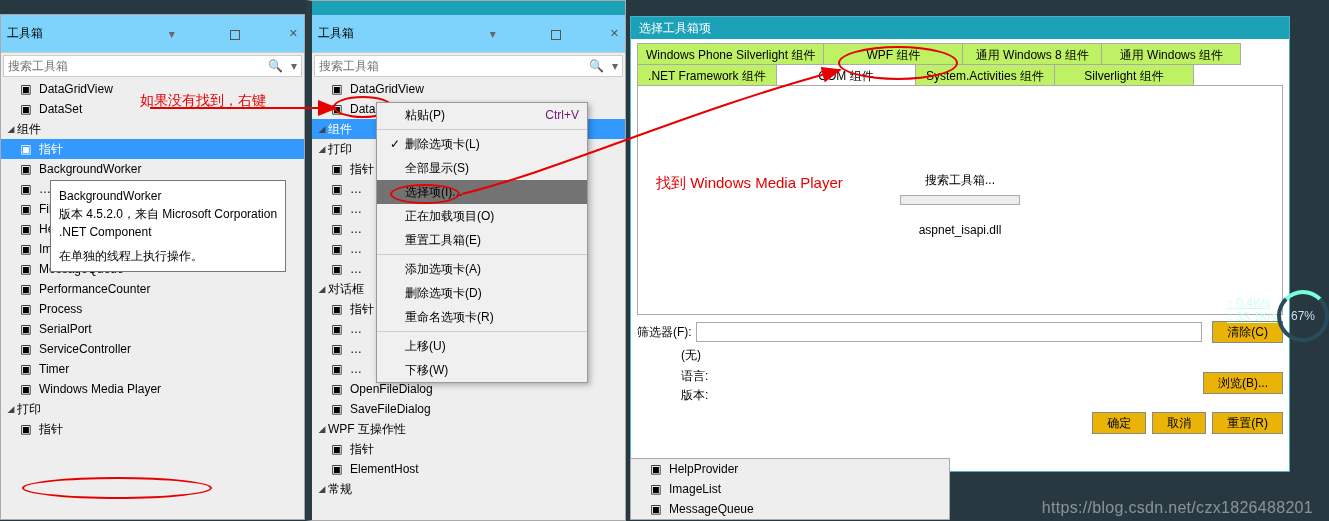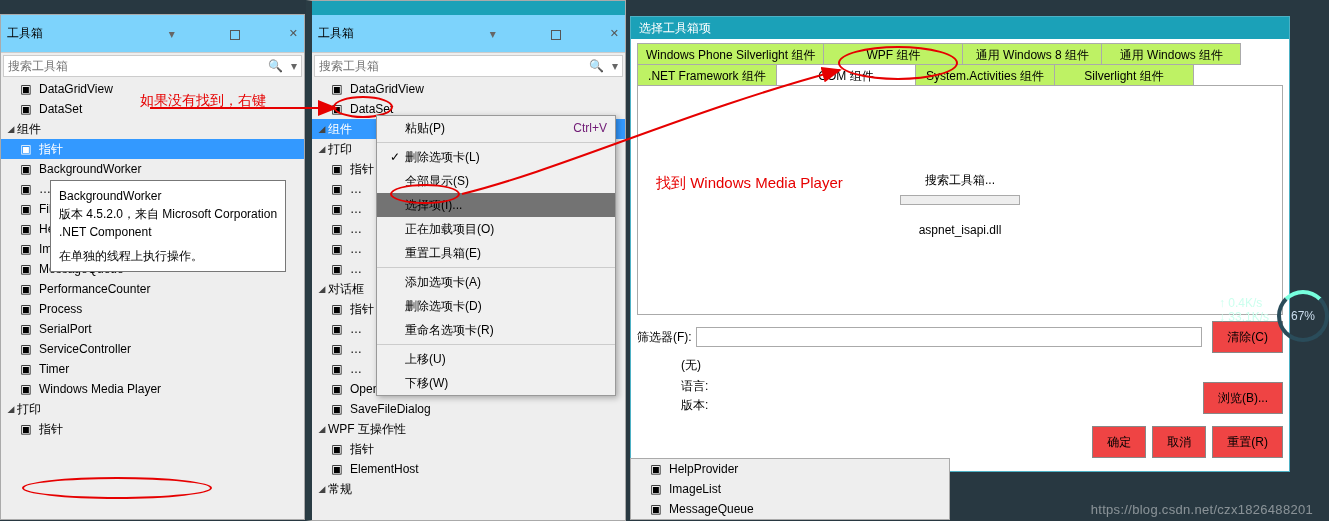--- a/index.html
+++ b/index.html
@@ -18,56 +18,56 @@
 .node { display:flex; align-items:center; padding:2px 4px; height:20px; white-space:nowrap; }
 .node.header { font-weight:normal; }
 .node .ar { width:12px; text-align:center; color:#444; font-size:9px; }
 .node .ico { width:18px; height:16px; display:inline-flex; align-items:center; justify-content:center; margin-right:4px; }
 .node.sel { background:#3399ff; color:#fff; }
 .indent1 { padding-left:16px; }
 .redoval { position:absolute; border:2px solid #e60000; border-radius:50%; pointer-events:none; }
 .redtext { color:#e60000; position:absolute; font-size:14px; }
 
 
-.ctxmenu { position:absolute; background:#f0f0f0; border:1px solid #999; box-shadow:2px 2px 6px rgba(0,0,0,.3); width:240px;margin-top:13px; }
+.ctxmenu { position:absolute; background:#f0f0f0; border:1px solid #999; box-shadow:2px 2px 6px rgba(0,0,0,.3); width:212px; }
 .ctxmenu .mi { display:flex; align-items:center; padding:4px 8px; height:24px; }
 .ctxmenu .mi .ck { width:20px; text-align:center; }
 .ctxmenu .mi .lbl { flex:1; }
 .ctxmenu .mi .sc { color:#701a75; }
 .ctxmenu .mi.hov { background:#737373; }
 .ctxmenu hr { border:none; border-top:1px solid #ccc; margin:2px 0; }
 
 
 .dlg { position:absolute; background:#fff; border:1px solid #4db1c5; }
 .dlg .dlg-title { background:#1ba1b8; color:#fff; padding:3px 8px; height:22px; display:flex; align-items:center; }
 .dlg .tabs { display:flex; flex-wrap:wrap; margin:4px 6px 0 6px; }
 .dlg .tab { border:1px solid #aaa; background:#bef264; padding:3px 8px; margin-right:-1px; margin-bottom:-1px; min-width:140px; text-align:center; height:22px; }
 .dlg .tab.act { background:#fff; border-bottom:1px solid #fff; }
 .dlg .body { border:1px solid #aaa; margin:0 6px 6px 6px; padding:6px; height:230px; position:relative; }
 .dlg .loading { text-align:center; margin-top:80px; }
 .dlg .prog { width:120px; height:10px; border:1px solid #aaa; margin:6px auto; background:#eee; }
 .dlg .filterrow { display:flex; align-items:center; margin:4px 6px; }
 .dlg .filterrow input { flex:1; border:1px solid #aaa; height:20px; margin:0 4px; padding:0 3px; }
-.dlg .btn { border:1px solid #888; background:#ef4444; padding:2px 14px; margin-left:6px; height:32px; }
+.dlg .btn { border:1px solid #888; background:#eab308; padding:2px 14px; margin-left:6px; height:22px; }
 .dlg .btnrow { display:flex; justify-content:flex-end; padding:6px; }
 .dlg .meta { margin:2px 6px 2px 50px; color:#000; }
 
 
 .tooltip { position:absolute; background:#fff; border:1px solid #777; padding:6px 8px; max-width:260px; line-height:1.5; }
 
 
 .fraglist .node { background:#eee; }
 
 
 .arrow-svg { position:absolute; pointer-events:none; }
 
 
 .netw { position:absolute; right:8px; top:296px; color:#cfe; font-size:10px; }
 .ring { position:absolute; right:0; top:290px; width:52px; height:52px; border:4px solid #2a4c5a; border-top-color:#7fd; border-radius:50%; display:flex; align-items:center; justify-content:center; color:#cde; font-size:14px; }
-.watermark { position:absolute; right:16px; bottom:4px; color:rgba(255,255,255,.45); font-size:13px; letter-spacing:.3px; pointer-events:none; }
+.watermark { position:absolute; right:16px; bottom:4px; color:rgba(255,255,255,.45); font-size:16px; letter-spacing:.3px; pointer-events:none; }
 </style>
 </head>
 <body>
 
 <div class="panel" style="left:0; top:14px; width:305px; height:506px;">
   <div class="titlebar">
     <span>工具箱</span>
     <span class="sp"></span>
     <span class="drop">▾</span>
     <span class="pin"></span>
@@ -388,20 +388,20 @@
         <span class="ico">▣</span>
         <span>ImageList</span>
       </div>
       <div class="node indent1">
         <span class="ico">▣</span>
         <span>MessageQueue</span>
       </div>
     </div>
 </div>
 
-<div class="netw" style="right:60px;">
+<div class="netw" style="right:52px;text-decoration:underline;">
   <div>↑ <span>0.4K/s</span></div>
   <div>↓ <span>33.1K/s</span></div>
 </div>
 <div class="ring">
     <span>67%</span>
   </div>
 <div class="watermark">https://blog.csdn.net/czx1826488201</div>
 
 </body></html>

